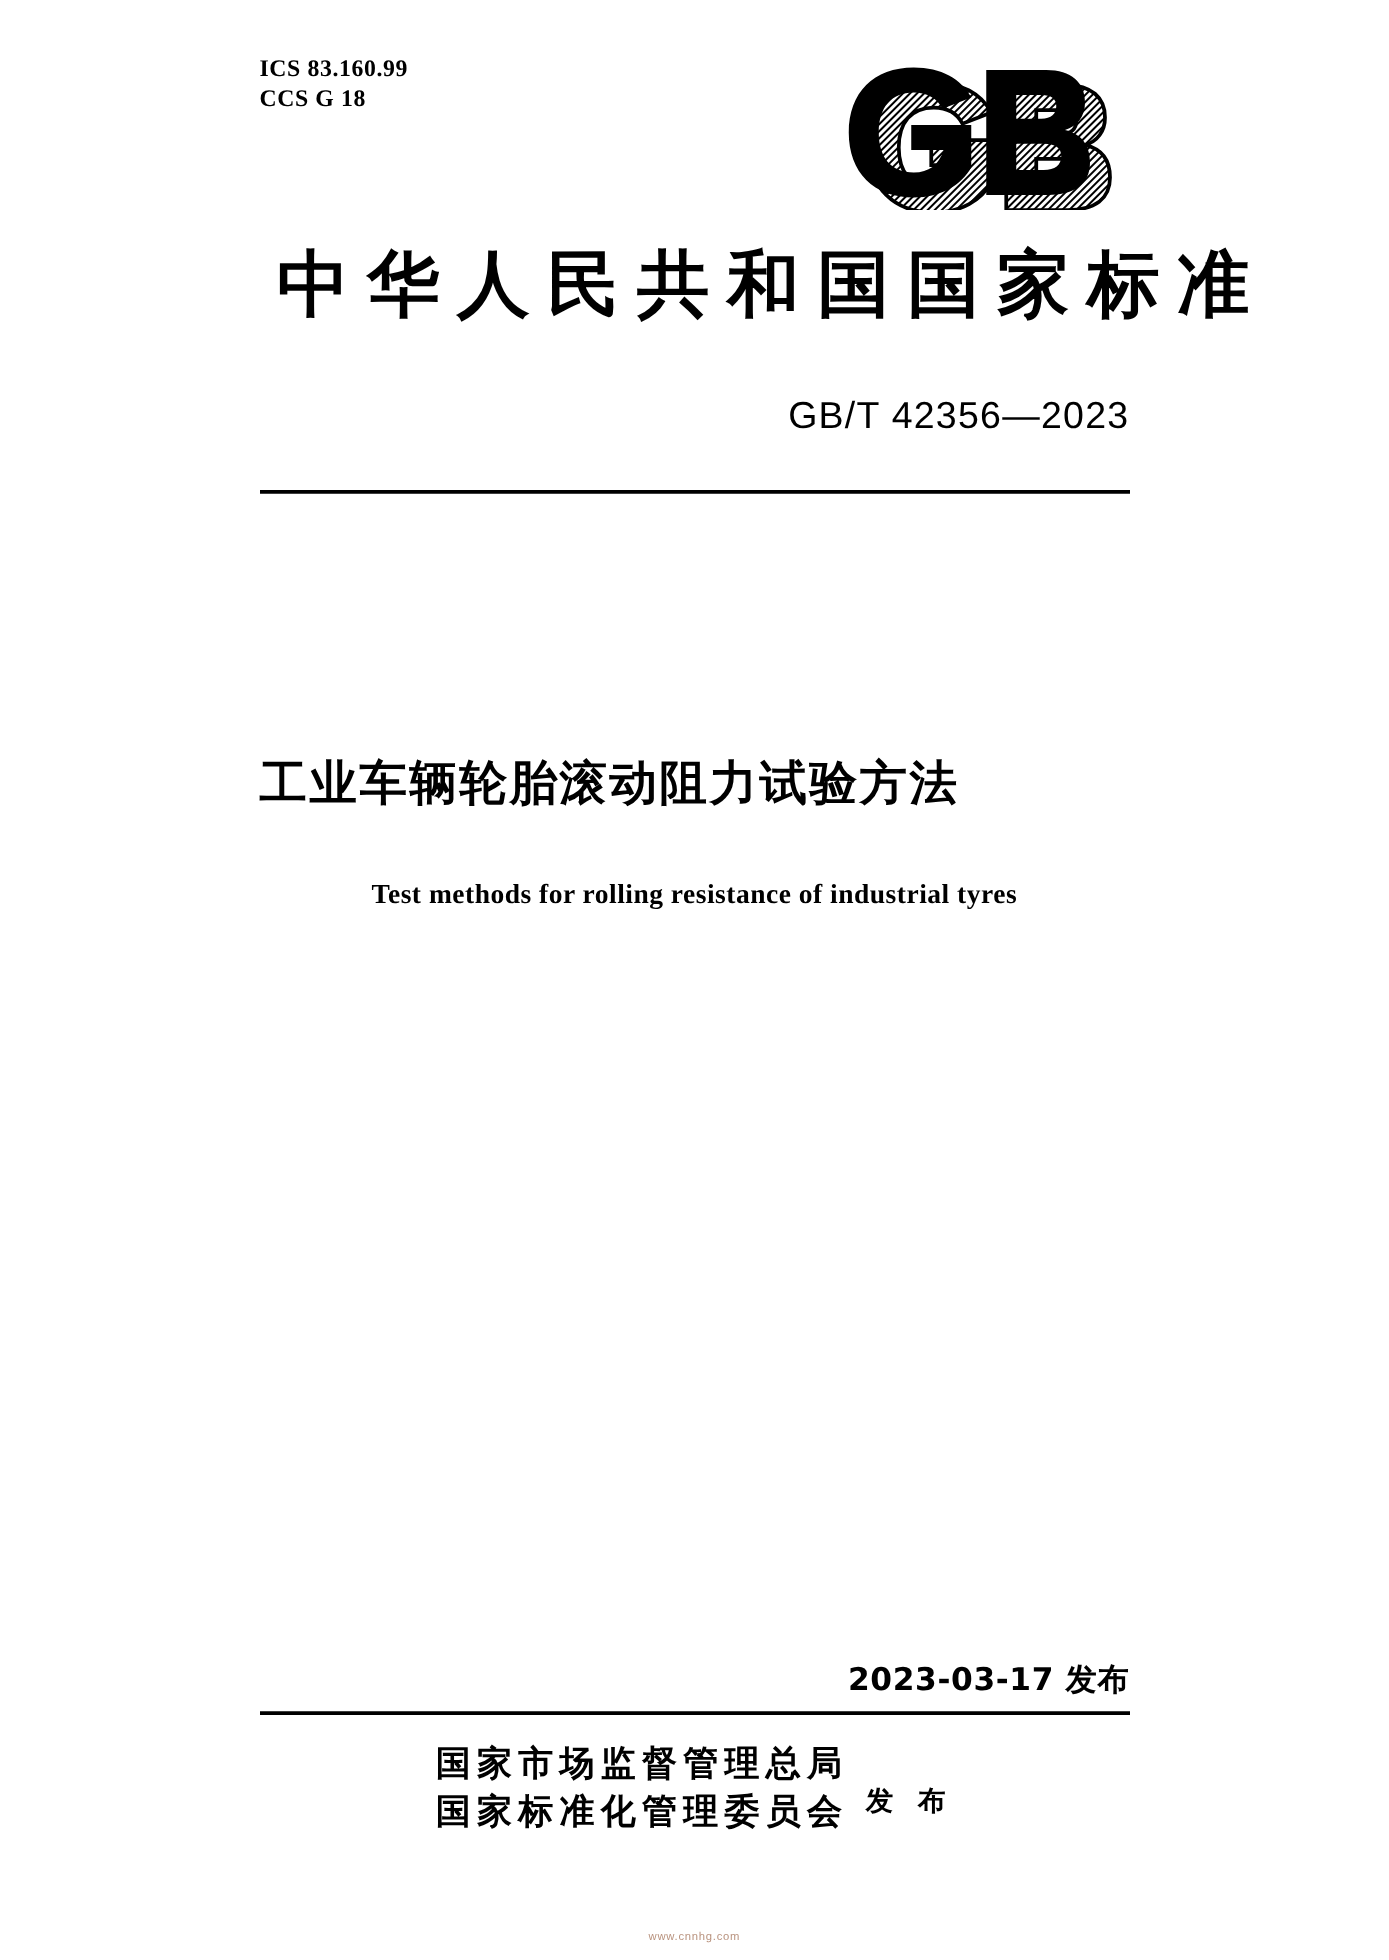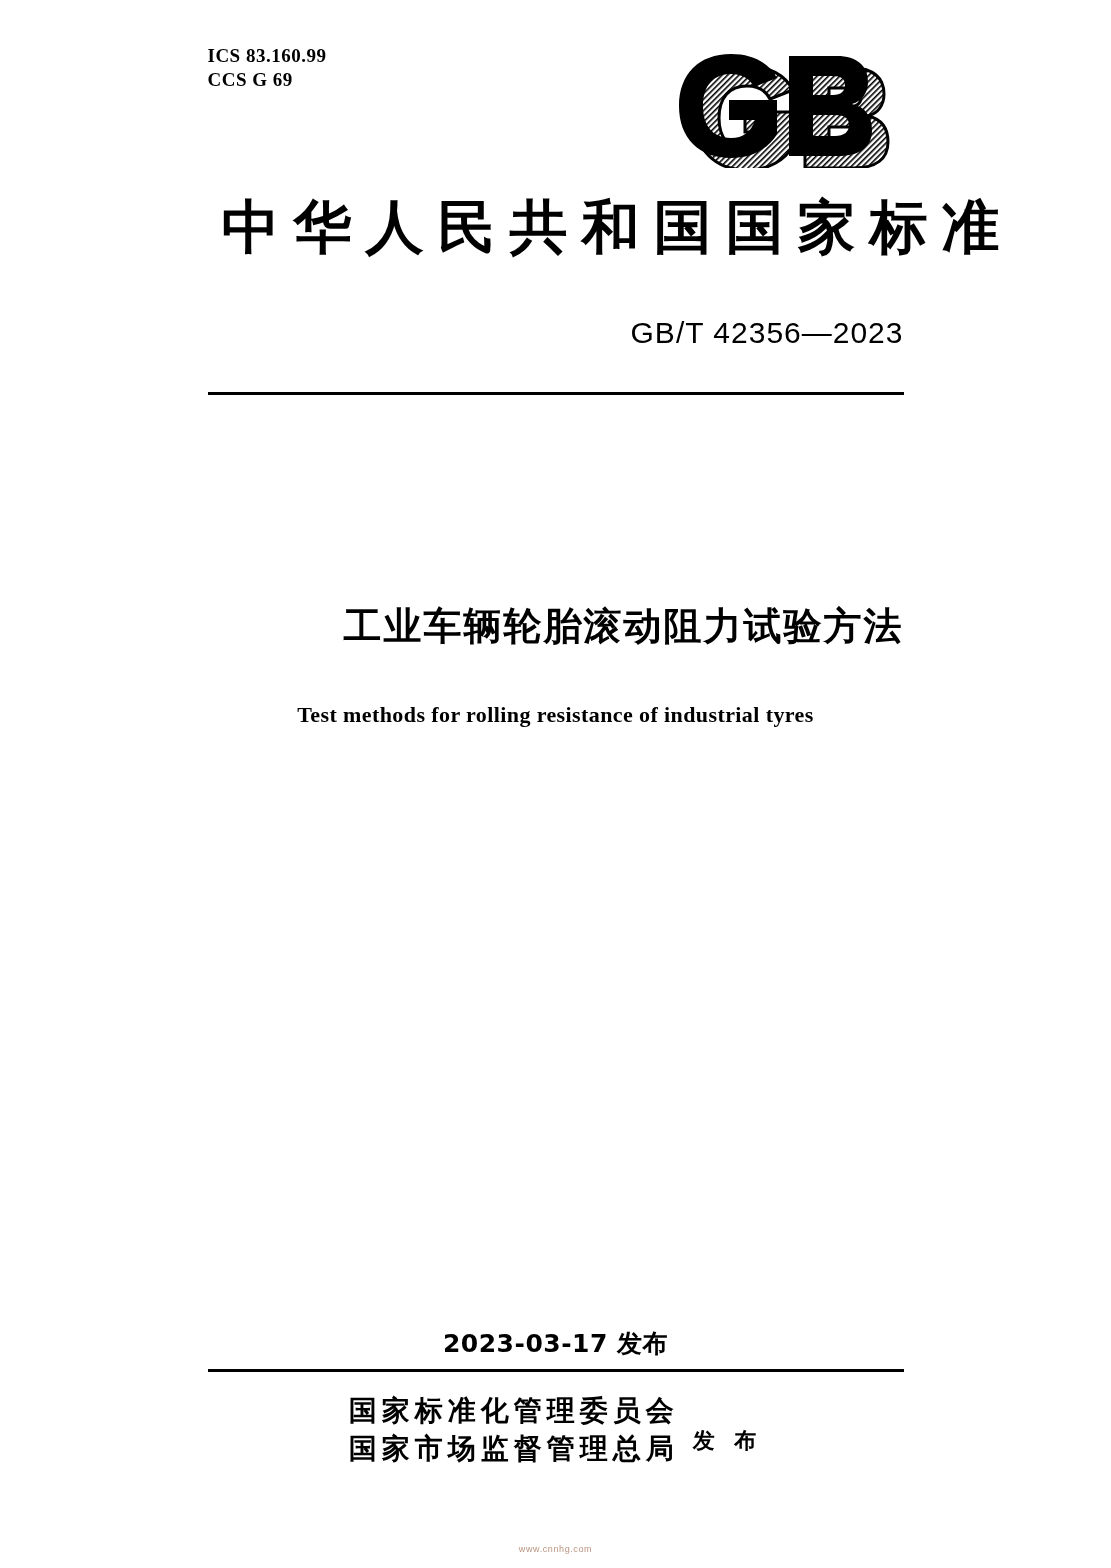--- a/index.html
+++ b/index.html
@@ -76,21 +76,21 @@
     height: 3px;
     background: #000;
   }
 
   
   .doc-title-cn {
     position: absolute;
     left: 128px;
     right: 128px;
     top: 600px;
-    text-align: right;
+    text-align: left;
     font-family: "DejaVu Sans", sans-serif;
     font-weight: bold;
     font-size: 38px;
     letter-spacing: 2px;
     line-height: 52px;
   }
   .doc-title-en {
     position: absolute;
     left: 128px;
     right: 128px;
@@ -102,21 +102,21 @@
     letter-spacing: 0.4px;
   }
 
   
   .date-row {
     position: absolute;
     left: 128px;
     right: 128px;
     top: 1327px;
     display: flex;
-    justify-content: center;
+    justify-content: flex-end;
     align-items: baseline;
     font-family: "DejaVu Sans", sans-serif;
     font-weight: bold;
     font-size: 25px;
     letter-spacing: 0.5px;
   }
   .date-row .issue, .date-row .effective { white-space: nowrap; }
 
   
   .rule-bottom {
@@ -170,21 +170,21 @@
     letter-spacing: 0.6px;
   }
 </style>
 </head>
 <body>
 
 <div class="page">
 
   <div class="codes">
     <div>ICS 83.160.99</div>
-    <div>CCS G 69</div>
+    <div>CCS G 18</div>
   </div>
 
   <div class="gb-logo">
     <svg viewBox="0 0 235 120" xmlns="http://www.w3.org/2000/svg">
       <defs>
         <pattern id="hatch" width="4" height="4" patternUnits="userSpaceOnUse" patternTransform="rotate(45)">
           <rect width="4" height="4" fill="#ffffff"></rect>
           <rect width="1.6" height="4" fill="#000000"></rect>
         </pattern>
       </defs>
@@ -213,21 +213,21 @@
   <div class="doc-title-en">Test methods for rolling resistance of industrial tyres</div>
 
   <div class="date-row">
     <div class="issue">2023-03-17 发布</div>
   </div>
 
   <div class="rule-bottom"></div>
 
   <div class="publishers">
     <div class="pub-names">
+      <div>国家市场监督管理总局</div>
       <div>国家标准化管理委员会</div>
-      <div>国家市场监督管理总局</div>
     </div>
     <div class="pub-verb">发 布</div>
   </div>
 
   <div class="watermark">www.cnnhg.com</div>
 
 </div>
 
 </body></html>

